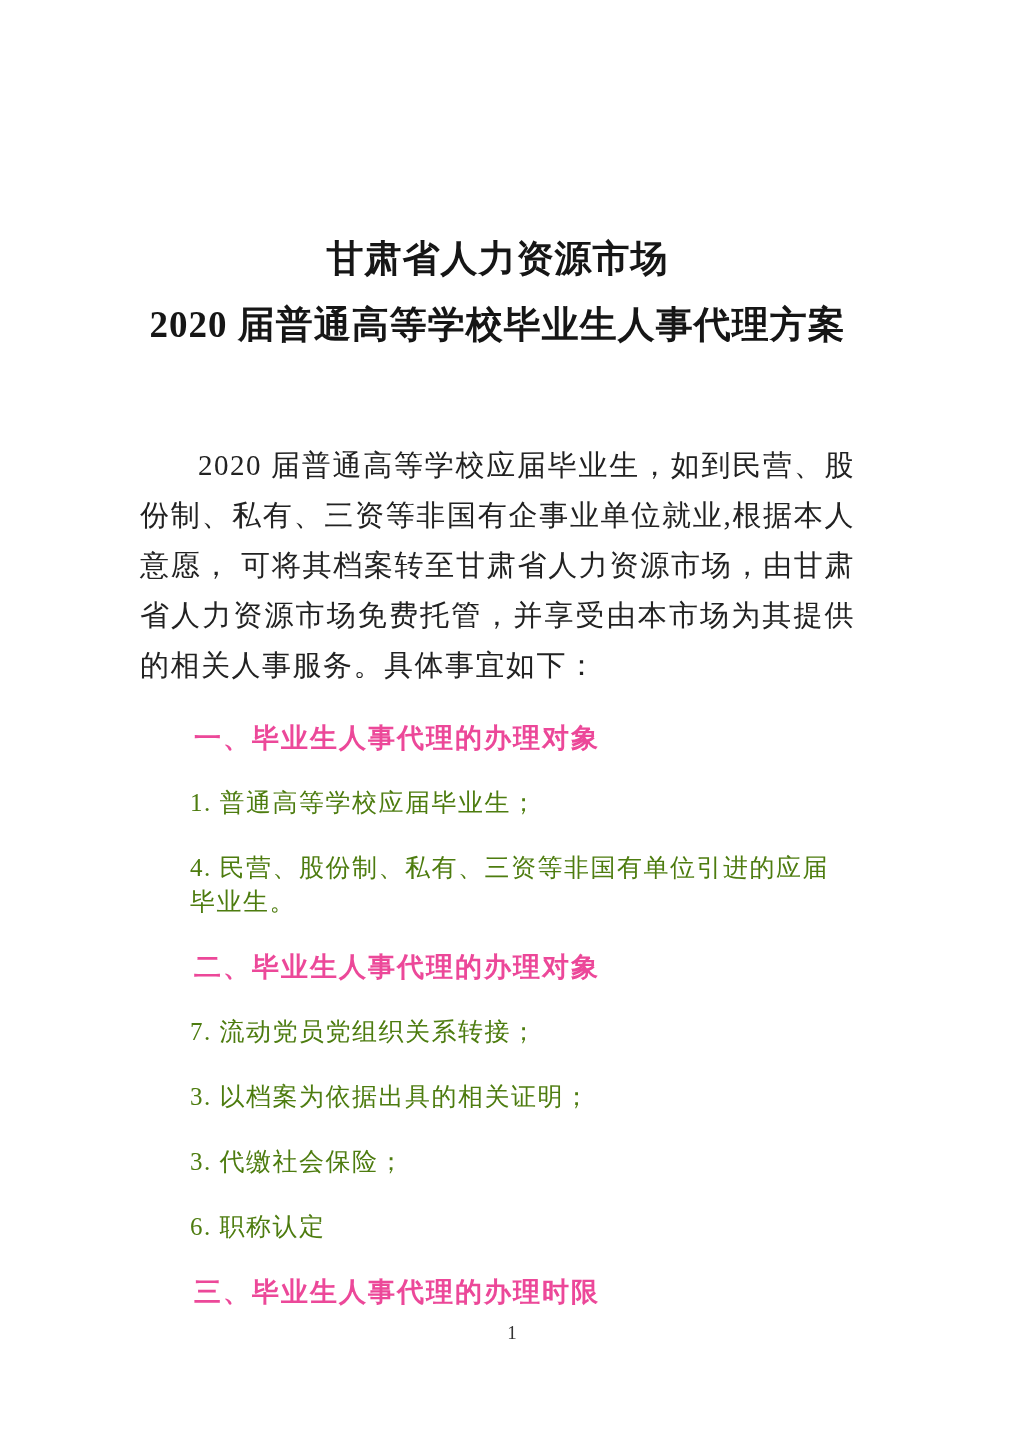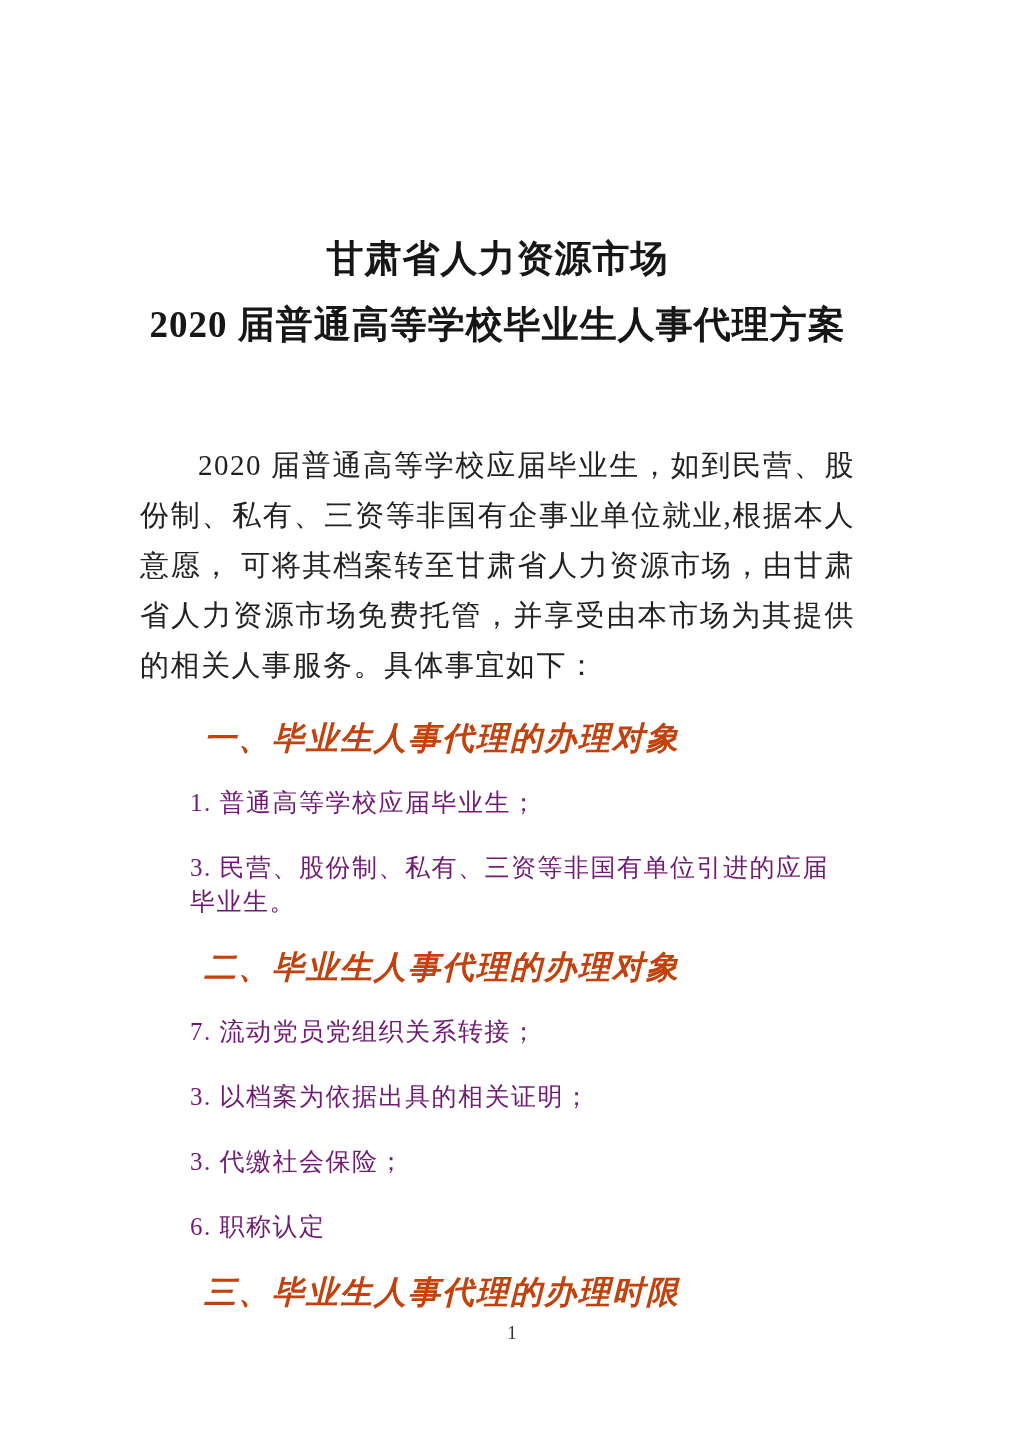--- a/index.html
+++ b/index.html
@@ -36,29 +36,28 @@
     text-justify: inter-character;
     text-indent: 2em;
     letter-spacing: 1.5px;
     color: #222222;
   }
   .line {
     margin: 31px 0 0 2em;
     font-size: 25px;
     line-height: 34px;
     letter-spacing: 1.5px;
-    color: #701a75;
+    color: #4d7c0f;
   }
   .section-heading {
     font-weight: bold;
-    color: #c2410c;
+    color: #ec4899;
     letter-spacing: 2px;
     font-family: "Liberation Sans", "DejaVu Sans", sans-serif;
-    font-size: 32px;
-    font-style: italic;
+    font-size: 27px;
   }
   .page-number {
     position: absolute;
     left: 0;
     top: 1322px;
     width: 1024px;
     text-align: center;
     font-size: 19px;
     color: #333333;
     font-family: "Liberation Serif", "DejaVu Serif", serif;
@@ -72,21 +71,21 @@
   <h1 class="doc-title">甘肃省人力资源市场</h1>
 
   <h1 class="doc-title">2020 届普通高等学校毕业生人事代理方案</h1>
 
   <p class="intro">2020 届普通高等学校应届毕业生，如到民营、股份制、私有、三资等非国有企事业单位就业,根据本人意愿， 可将其档案转至甘肃省人力资源市场，由甘肃省人力资源市场免费托管，并享受由本市场为其提供的相关人事服务。具体事宜如下：</p>
 
   <p class="line section-heading">一、毕业生人事代理的办理对象</p>
 
   <p class="line">1. 普通高等学校应届毕业生；</p>
 
-  <p class="line">3. 民营、股份制、私有、三资等非国有单位引进的应届毕业生。</p>
+  <p class="line">4. 民营、股份制、私有、三资等非国有单位引进的应届毕业生。</p>
 
   <p class="line section-heading">二、毕业生人事代理的办理对象</p>
 
 
   <p class="line">7. 流动党员党组织关系转接；</p>
 
   <p class="line">3. 以档案为依据出具的相关证明；</p>
 
   <p class="line">3. 代缴社会保险；</p>
 

